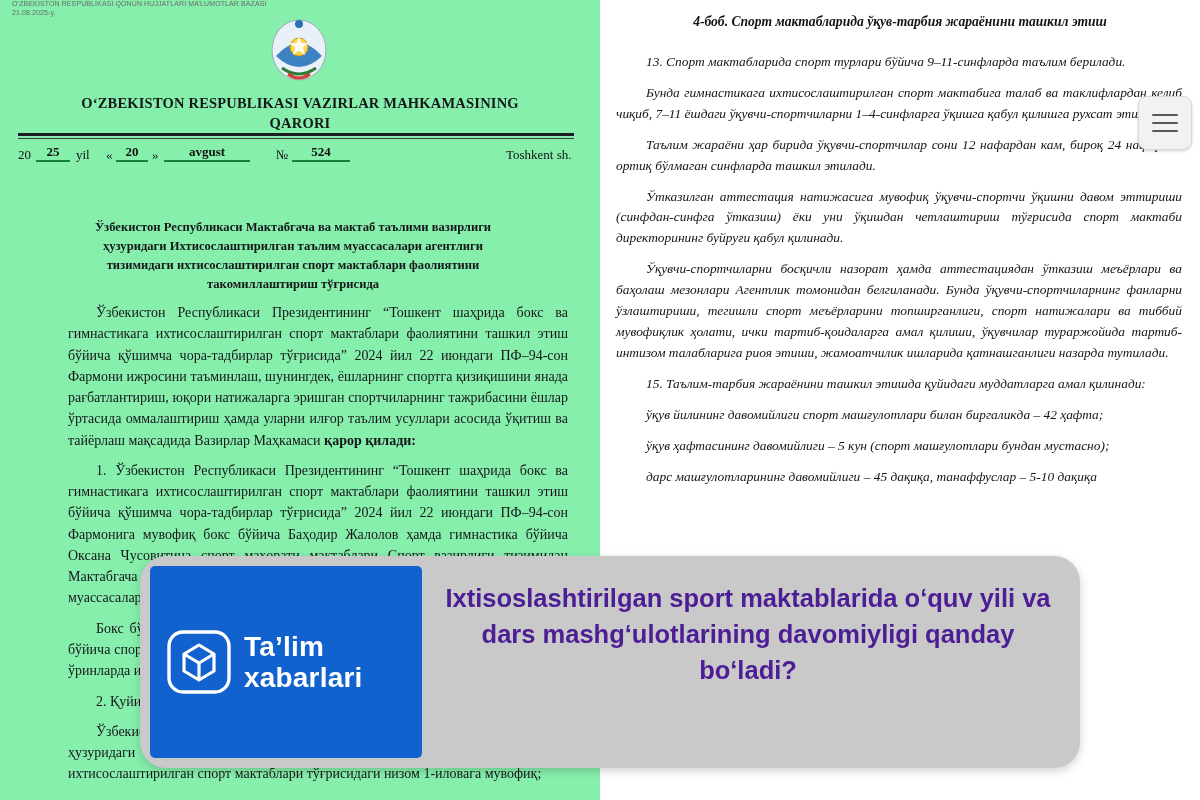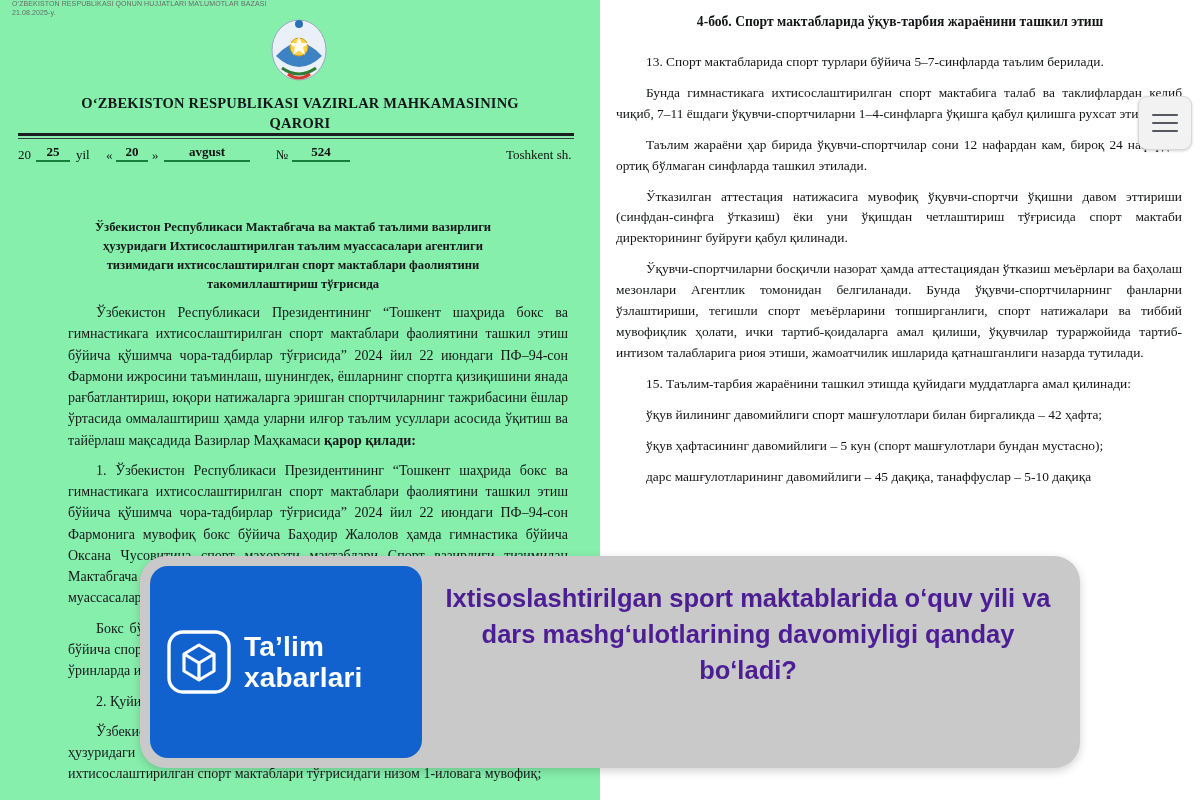--- a/index.html
+++ b/index.html
@@ -125,20 +125,21 @@
 
   
   .doc-right {
     position: absolute;
     left: 600px;
     top: 0;
     width: 600px;
     height: 800px;
     background: #ffffff;
     overflow: hidden;
+    font-style: italic;
   }
   .doc-right .chapter {
     position: absolute;
     left: 40px;
     top: 12px;
     width: 520px;
     text-align: center;
     font-weight: bold;
     font-size: 13.6px;
     line-height: 1.4;
@@ -192,21 +193,21 @@
     border-radius: 26px;
     box-shadow: 0 3px 10px rgba(0,0,0,.18);
   }
   .banner-logo {
     position: absolute;
     left: 10px;
     top: 10px;
     width: 272px;
     height: 192px;
     background: #1161ce;
-    border-radius: 18px;
+    border-radius: 5px;
     display: flex;
     align-items: center;
     gap: 12px;
     padding-left: 16px;
     box-sizing: border-box;
   }
   .logo-mark { width: 66px; height: 66px; flex: 0 0 66px; }
   .logo-text {
     color: #ffffff;
     font-family: "Liberation Sans", sans-serif;
@@ -277,21 +278,21 @@
       <p>1. Ўзбекистон Республикаси Президентининг “Тошкент шаҳрида бокс ва гимнастикага ихтисослаштирилган спорт мактаблари фаолиятини ташкил этиш бўйича қўшимча чора-тадбирлар тўғрисида” 2024 йил 22 июндаги ПФ–94-сон Фармонига мувофиқ бокс бўйича Баҳодир Жалолов ҳамда гимнастика бўйича Оксана Чусовитина спорт маҳорати мактаблари Спорт вазирлиги тизимидан Мактабгача ва мактаб таълими вазирлиги ҳузуридаги Ихтисослаштирилган таълим муассасалари агентлиги (кейинги ўринларда — Агентлик) тизимига ўтказилсин.</p>
       <p>Бокс бўйича спорт маҳорати мактабига Баҳодир Жалолов номи, гимнастика бўйича спорт маҳорати мактабига Оксана Чусовитина номи берилиб, улар кейинги ўринларда ихтисослаштирилган спорт мактаблари деб юритилсин.</p>
       <p>2. Қуйидагилар тасдиқлансин:</p>
       <p>Ўзбекистон Республикаси Мактабгача ва мактаб таълими вазирлиги ҳузуридаги Ихтисослаштирилган таълим муассасалари агентлиги тизимидаги ихтисослаштирилган спорт мактаблари тўғрисидаги низом 1-иловага мувофиқ;</p>
     </div>
   </div>
 
   <div class="doc-right">
     <div class="chapter">4-боб. Спорт мактабларида ўқув-тарбия жараёнини ташкил этиш</div>
     <div class="body">
-      <p>13. Спорт мактабларида спорт турлари бўйича 5–7-синфларда таълим берилади.</p>
+      <p>13. Спорт мактабларида спорт турлари бўйича 9–11-синфларда таълим берилади.</p>
       <p>Бунда гимнастикага ихтисослаштирилган спорт мактабига талаб ва таклифлардан келиб чиқиб, 7–11 ёшдаги ўқувчи-спортчиларни 1–4-синфларга ўқишга қабул қилишга рухсат этилади.</p>
       <p>Таълим жараёни ҳар бирида ўқувчи-спортчилар сони 12 нафардан кам, бироқ 24 нафардан ортиқ бўлмаган синфларда ташкил этилади.</p>
       <p>Ўтказилган аттестация натижасига мувофиқ ўқувчи-спортчи ўқишни давом эттириши (синфдан-синфга ўтказиш) ёки уни ўқишдан четлаштириш тўғрисида спорт мактаби директорининг буйруғи қабул қилинади.</p>
       <p>Ўқувчи-спортчиларни босқичли назорат ҳамда аттестациядан ўтказиш меъёрлари ва баҳолаш мезонлари Агентлик томонидан белгиланади. Бунда ўқувчи-спортчиларнинг фанларни ўзлаштириши, тегишли спорт меъёрларини топширганлиги, спорт натижалари ва тиббий мувофиқлик ҳолати, ички тартиб-қоидаларга амал қилиши, ўқувчилар тураржойида тартиб-интизом талабларига риоя этиши, жамоатчилик ишларида қатнашганлиги назарда тутилади.</p>
       <p>15. Таълим-тарбия жараёнини ташкил этишда қуйидаги муддатларга амал қилинади:</p>
       <p>ўқув йилининг давомийлиги спорт машғулотлари билан биргаликда – 42 ҳафта;</p>
       <p>ўқув ҳафтасининг давомийлиги – 5 кун (спорт машғулотлари бундан мустасно);</p>
       <p>дарс машғулотларининг давомийлиги – 45 дақиқа, танаффуслар – 5-10 дақиқа</p>
     </div>
 

